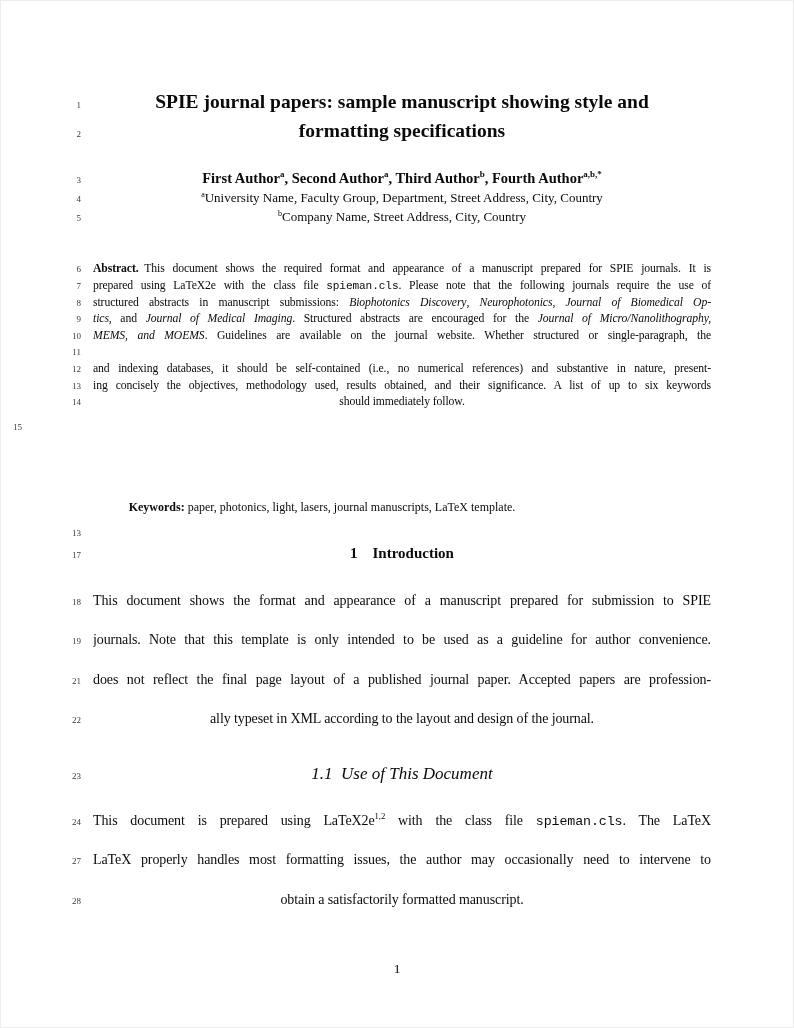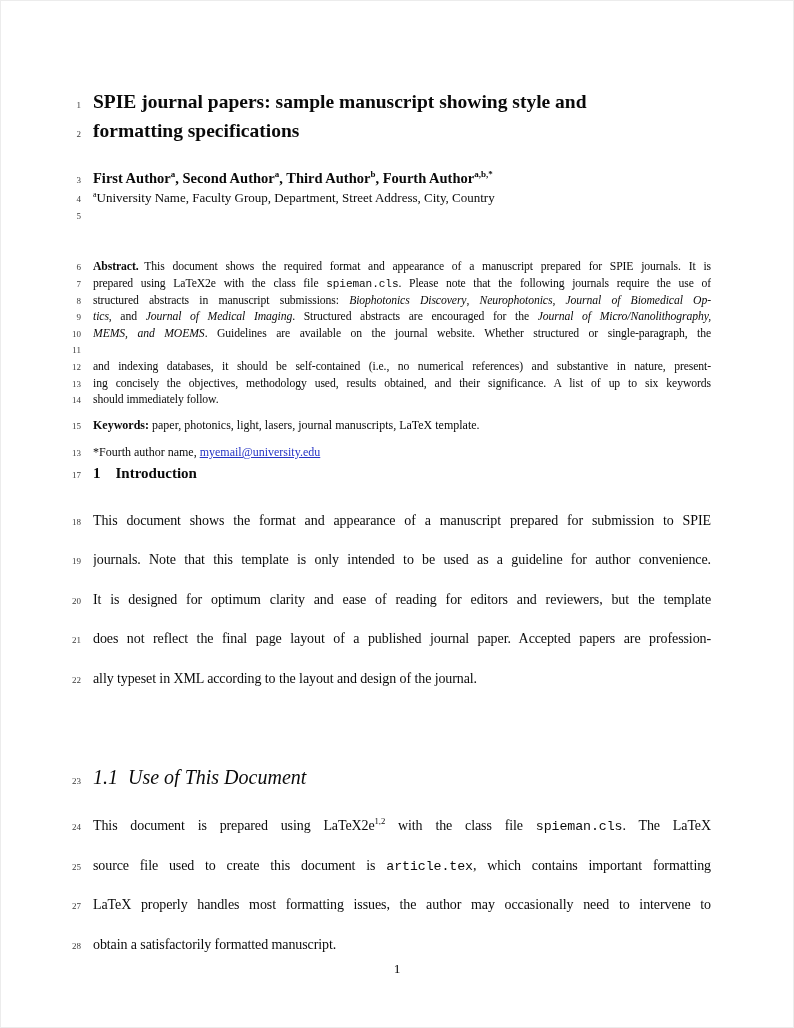--- a/index.html
+++ b/index.html
@@ -17,53 +17,53 @@
   .lines { padding-top: 88px; }
 
   .line { display: flex; align-items: baseline; }
   .lineno {
     flex: 0 0 80px;
     text-align: right;
     font-size: 9px;
     color: #3a3a3a;
     font-family: "Liberation Serif", serif;
   }
-  .content { margin-left: 12px; width: 618px; overflow: hidden; }
+  .content { margin-left: 12px; width: 618px; overflow: hidden; text-align: center; }
   .content.j { text-align: justify; text-align-last: justify; }
 
   
   .block-title .line   { line-height: 26px; }
   .block-title .content{ font-size: 19.5px; font-weight: bold; }
   .block-title { margin-bottom: 22px; }
 
   .block-authors .line   { line-height: 18px; }
   .block-authors .content{ font-size: 14.5px; font-weight: bold; }
 
   .block-affiliations .line   { line-height: 17px; }
   .block-affiliations .content{ font-size: 13px; }
 
   .block-abstract { margin-top: 34px; }
   .block-abstract .line   { line-height: 15.8px; }
   .block-abstract .content{ font-size: 11.7px; letter-spacing: -0.1px; }
 
   .block-keywords { margin-top: 9px; }
-  .block-keywords .line   { line-height: 15.8px; }
+  .block-keywords .line   { line-height: 15.8px; flex-direction: column; }
   .block-keywords .content{ font-size: 12px; }
 
   .block-email { margin-top: 10px; }
   .block-email .line   { line-height: 15.8px; }
   .block-email .content{ font-size: 12px; }
 
   .block-section { }
   .block-section .line   { line-height: 22px; }
   .block-section .content{ font-size: 15px; font-weight: bold; }
 
   .block-subsection { margin-top: 24px; }
   .block-subsection .line   { line-height: 20px; }
-  .block-subsection .content{ font-size: 20px; font-style: italic; margin-top: 44px; }
+  .block-subsection .content{ font-size: 17px; font-style: italic; }
 
   .block-body { margin-top: 16px; }
   .block-body .line   { line-height: 37.5px; }
   .block-body .content{ font-size: 14px; letter-spacing: -0.1px; }
 
   
   .seg-b  { font-weight: bold; }
   .seg-i  { font-style: italic; }
   .seg-m  { font-family: "Liberation Mono", "DejaVu Sans Mono", monospace; font-size: 95%; }
   .seg-sup{ vertical-align: super; font-size: 62%; line-height: 0; }
@@ -98,20 +98,21 @@
           <div class="content"><span>First Author</span><span class="seg-sup">a</span><span>, </span><span>Second Author</span><span class="seg-sup">a</span><span>, </span><span>Third Author</span><span class="seg-sup">b</span><span>, </span><span>Fourth Author</span><span class="seg-sup">a,b,*</span></div>
         </div>
       </div>
       <div class="block block-affiliations">
         <div class="line">
           <span class="lineno">4</span>
           <div class="content"><span class="seg-sup">a</span><span>University Name, Faculty Group, Department, Street Address, City, Country</span></div>
         </div>
         <div class="line">
           <span class="lineno">5</span>
+          <div class="content"><span class="seg-sup">b</span><span>Company Name, Street Address, City, Country</span></div>
         </div>
       </div>
       <div class="block block-abstract">
         <div class="line">
           <span class="lineno">6</span>
           <div class="content j"><span class="seg-b">Abstract.</span><span> This document shows the required format and appearance of a manuscript prepared for SPIE journals. It is</span></div>
         </div>
         <div class="line">
           <span class="lineno">7</span>
           <div class="content j"><span>prepared using LaTeX2e with the class file </span><span class="seg-m">spieman.cls</span><span>. Please note that the following journals require the use of</span></div>
@@ -146,65 +147,56 @@
       </div>
       <div class="block block-keywords">
         <div class="line">
           <span class="lineno">15</span>
           <div class="content"><span class="seg-b">Keywords:</span><span> paper, photonics, light, lasers, journal manuscripts, LaTeX template.</span></div>
         </div>
       </div>
       <div class="block block-email">
         <div class="line">
           <span class="lineno">13</span>
-          <div class="content"><span>*Fourth author name, </span><a href="#" class="seg-link">myemail@university.edu</a></div>
         </div>
       </div>
       <div class="block block-section">
         <div class="line">
           <span class="lineno">17</span>
           <div class="content"><span>1 Introduction</span></div>
         </div>
       </div>
       <div class="block block-body">
         <div class="line">
           <span class="lineno">18</span>
           <div class="content j"><span>This document shows the format and appearance of a manuscript prepared for submission to SPIE</span></div>
         </div>
         <div class="line">
           <span class="lineno">19</span>
           <div class="content j"><span>journals. Note that this template is only intended to be used as a guideline for author convenience.</span></div>
         </div>
         <div class="line">
-          <span class="lineno">20</span>
-          <div class="content j"><span>It is designed for optimum clarity and ease of reading for editors and reviewers, but the template</span></div>
-        </div>
-        <div class="line">
           <span class="lineno">21</span>
           <div class="content j"><span>does not reflect the final page layout of a published journal paper. Accepted papers are profession-</span></div>
         </div>
         <div class="line">
           <span class="lineno">22</span>
           <div class="content"><span>ally typeset in XML according to the layout and design of the journal.</span></div>
         </div>
       </div>
       <div class="block block-subsection">
         <div class="line">
           <span class="lineno">23</span>
           <div class="content"><span>1.1 Use of This Document</span></div>
         </div>
       </div>
       <div class="block block-body">
         <div class="line">
           <span class="lineno">24</span>
           <div class="content j"><span>This document is prepared using LaTeX2e</span><span class="seg-sup">1,2</span><span> with the class file </span><span class="seg-m">spieman.cls</span><span>. The LaTeX</span></div>
-        </div>
-        <div class="line">
-          <span class="lineno">25</span>
-          <div class="content j"><span>source file used to create this document is </span><span class="seg-m">article.tex</span><span>, which contains important formatting</span></div>
         </div>
         <div class="line">
           <span class="lineno">27</span>
           <div class="content j"><span>LaTeX properly handles most formatting issues, the author may occasionally need to intervene to</span></div>
         </div>
         <div class="line">
           <span class="lineno">28</span>
           <div class="content"><span>obtain a satisfactorily formatted manuscript.</span></div>
         </div>
       </div>

